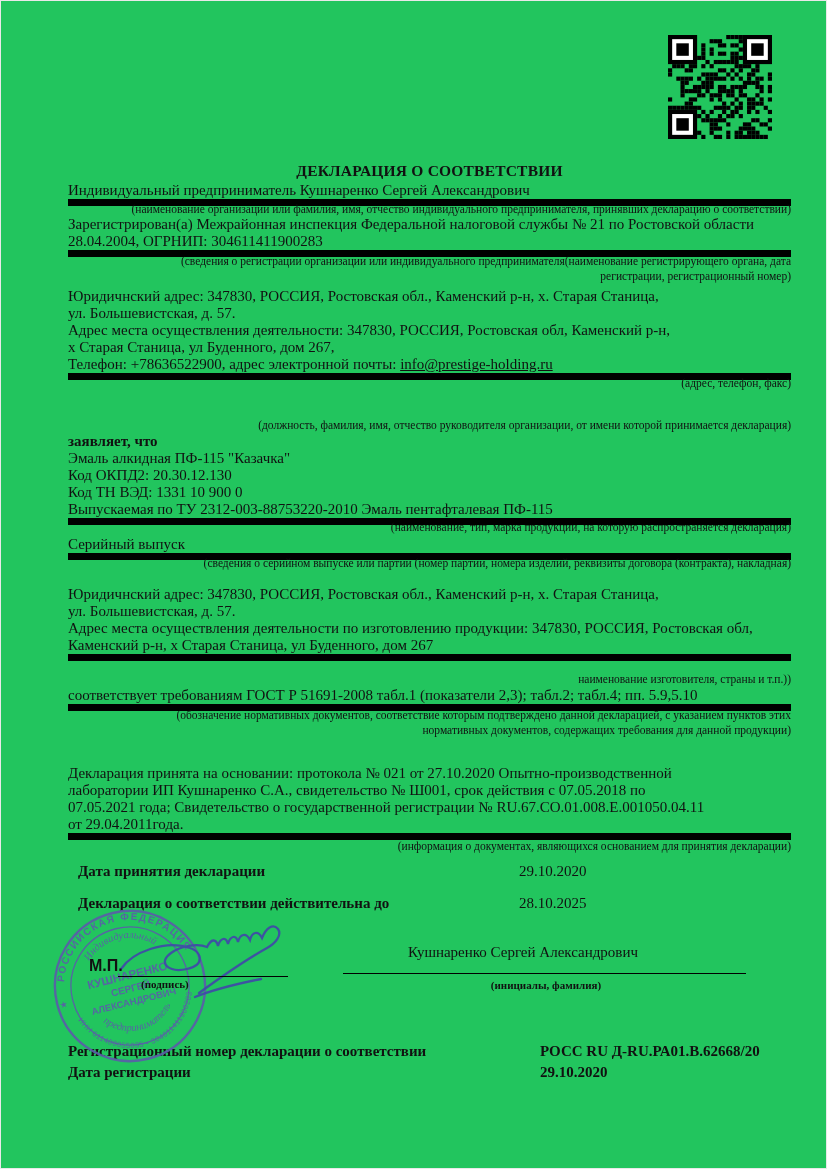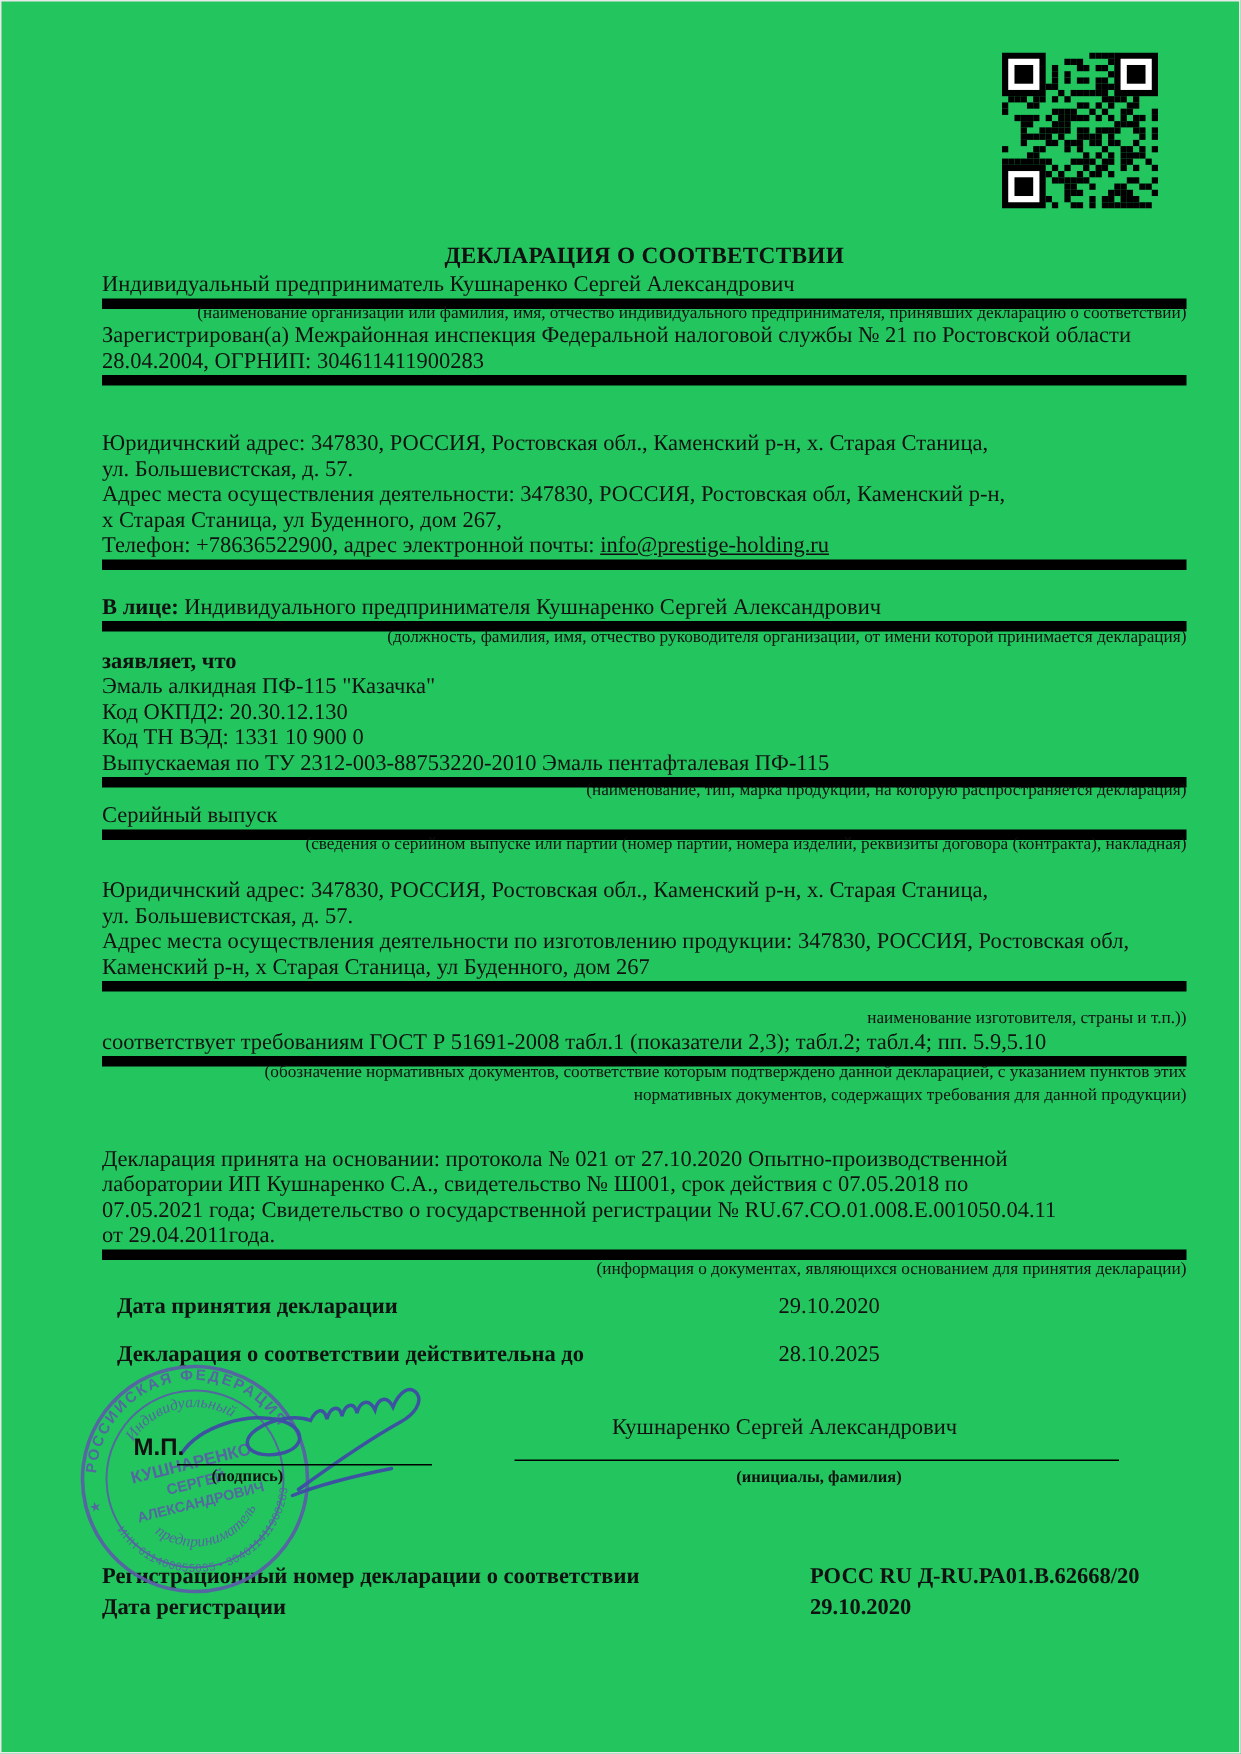--- a/index.html
+++ b/index.html
@@ -270,32 +270,34 @@
 
   <div class="blk title" style="top:161px">ДЕКЛАРАЦИЯ О СООТВЕТСТВИИ</div>
 
   <div class="blk line ruled" style="top:181px">Индивидуальный предприниматель Кушнаренко Сергей Александрович</div>
   <div class="blk hint" style="top:201px">(наименование организации или фамилия, имя, отчество индивидуального предпринимателя, принявших декларацию о соответствии)</div>
 
   <div class="blk line ruled" style="top:215px">
     <div>Зарегистрирован(а) Межрайонная инспекция Федеральной налоговой службы № 21 по Ростовской области</div>
     <div>28.04.2004, ОГРНИП: 304611411900283</div>
   </div>
+  <div class="blk hint" style="top:253px">
+    <div>(сведения о регистрации организации или индивидуального предпринимателя(наименование регистрирующего органа, дата</div>
+    <div>регистрации, регистрационный номер)</div>
+  </div>
 
   <div class="blk line ruled" style="top:287px">
     <div>Юридичнский адрес: 347830, РОССИЯ, Ростовская обл., Каменский р-н, х. Старая Станица,</div>
     <div>ул. Большевистская, д. 57.</div>
     <div>Адрес места осуществления деятельности: 347830, РОССИЯ, Ростовская обл, Каменский р-н,</div>
     <div>х Старая Станица, ул Буденного, дом 267,</div>
     <div><span>Телефон: +78636522900, адрес электронной почты: </span><span class="email">info@prestige-holding.ru</span></div>
   </div>
-
-  <div class="blk line ruled" style="top:396px">
-    <span class="b">В лице: </span><span>Индивидуального предпринимателя Кушнаренко Сергей Александрович</span>
-  </div>
+  <div class="blk hint" style="top:375px">(адрес, телефон, факс)</div>
+
   <div class="blk hint" style="top:417px">(должность, фамилия, имя, отчество руководителя организации, от имени которой принимается декларация)</div>
 
   <div class="blk line b" style="top:432px">заявляет, что</div>
   <div class="blk line ruled" style="top:449px">
     <div>Эмаль алкидная ПФ-115 "Казачка"</div>
     <div>Код ОКПД2: 20.30.12.130</div>
     <div>Код ТН ВЭД: 1331 10 900 0</div>
     <div>Выпускаемая по ТУ 2312-003-88753220-2010 Эмаль пентафталевая ПФ-115</div>
   </div>
   <div class="blk hint" style="top:519px">(наименование, тип, марка продукции, на которую распространяется декларация)</div>

